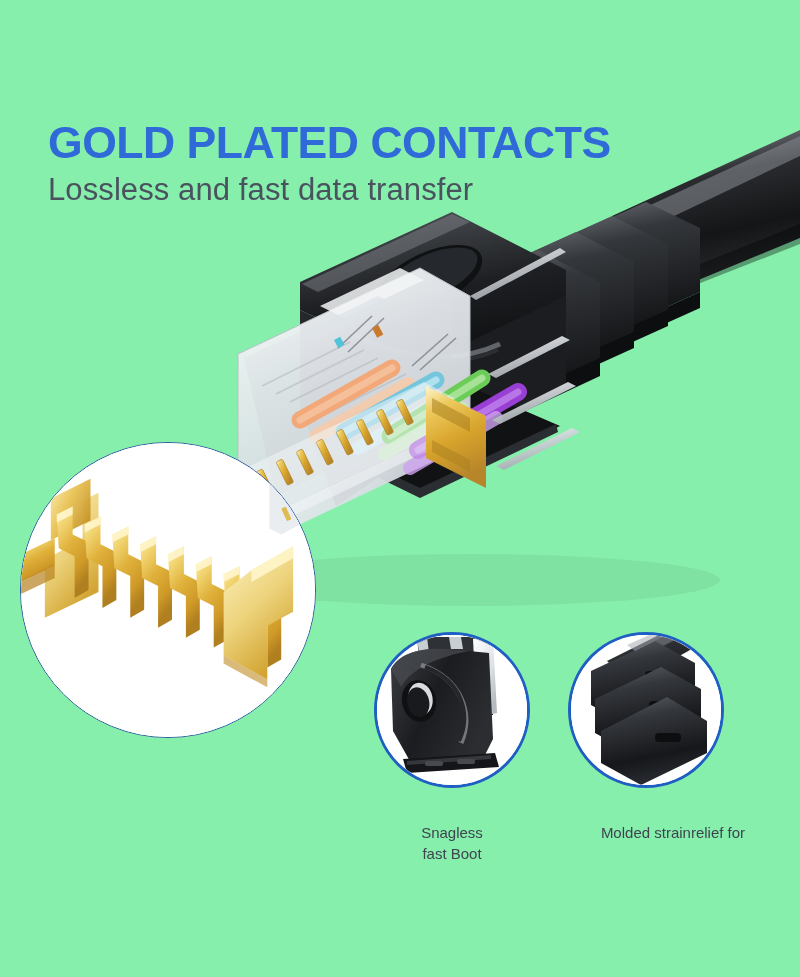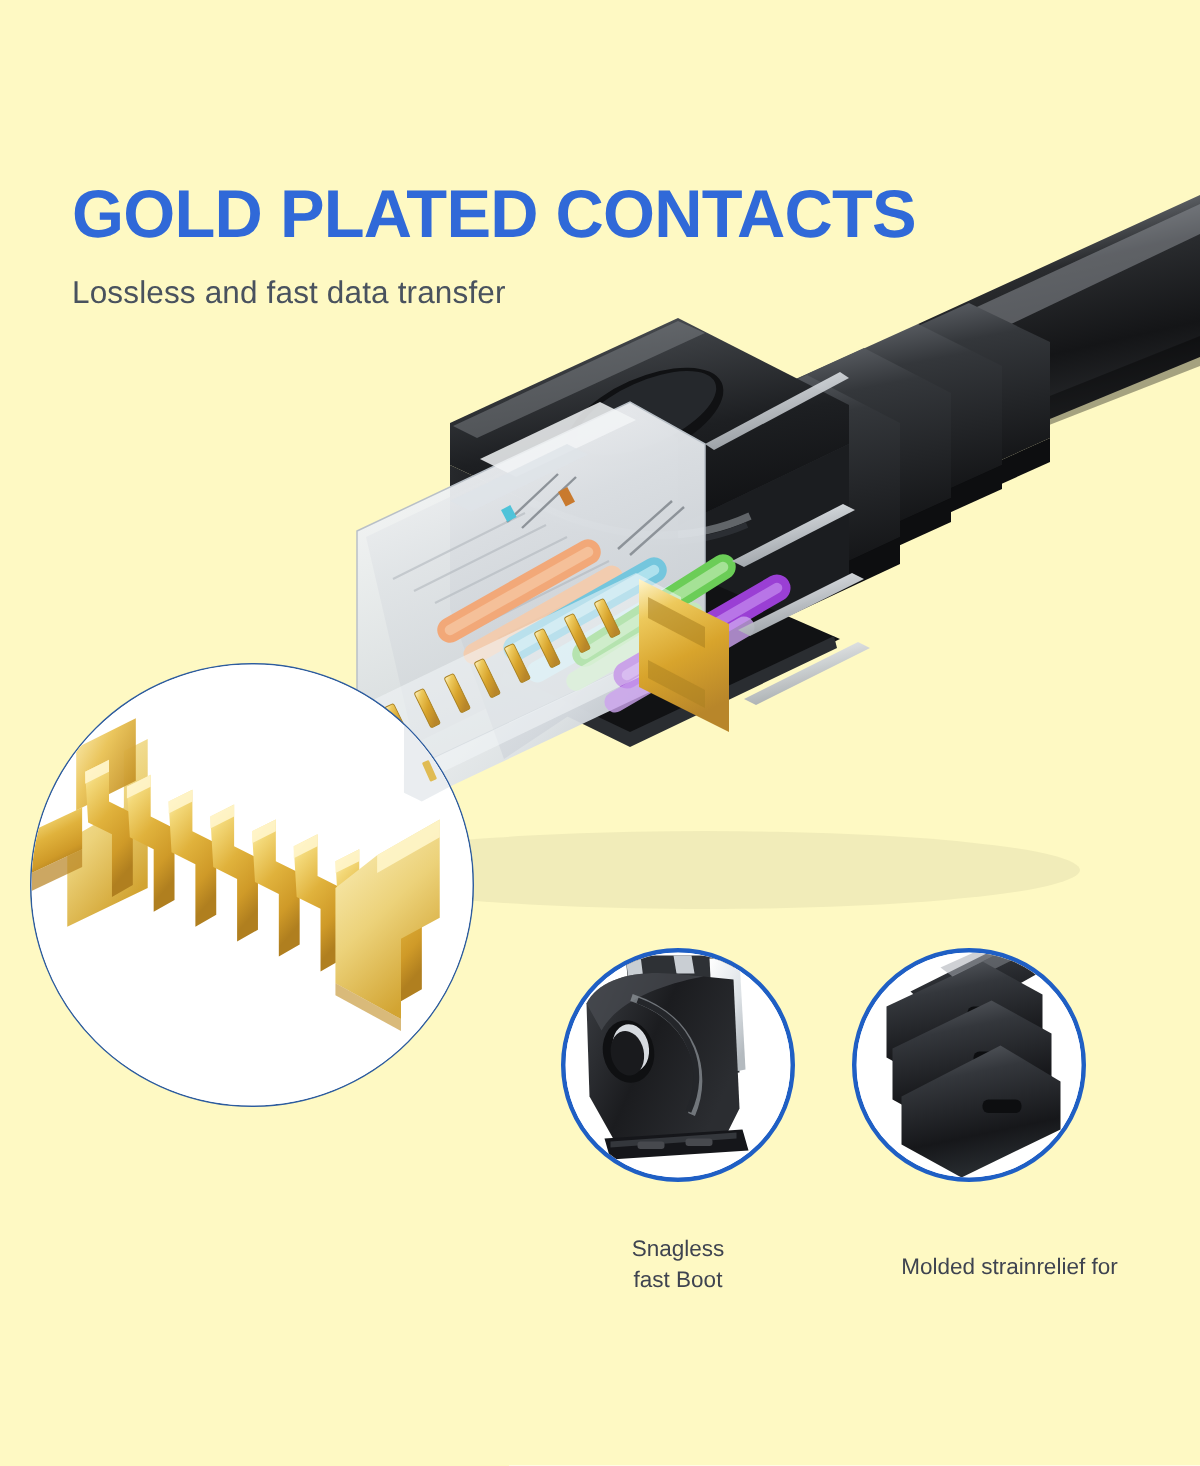--- a/index.html
+++ b/index.html
@@ -6,40 +6,40 @@
   * { box-sizing: border-box; margin: 0; padding: 0; }
   html, body {
     width: 800px; height: 977px;
     background: #ffffff;
     font-family: "Liberation Sans", sans-serif;
     overflow: hidden;
   }
   #stage {
     position: relative;
     width: 800px; height: 977px;
-    background: #fef9c3;
+    background: #86efac;
   }
 
   
   #headline {
     position: absolute;
     left: 48px; top: 117px;
     font-size: 45px;
     font-weight: bold;
     letter-spacing: -0.5px;
     color: #3069d8;
     white-space: nowrap;
     font-stretch: condensed;
     transform: scaleX(0.99);
     transform-origin: left center;
   }
   #subhead {
     position: absolute;
-    left: 48px; top: 184px;
-    font-size: 21px;
+    left: 48px; top: 172px;
+    font-size: 31px;
     font-weight: 400;
     color: #49525e;
     white-space: nowrap;
     letter-spacing: 0.1px;
   }
 
   
   #product-art {
     position: absolute;
     left: 0; top: 120px;
@@ -74,21 +74,21 @@
   
   .caption {
     position: absolute;
     text-align: center;
     font-size: 15px;
     line-height: 21px;
     color: #3f4450;
     font-weight: 400;
   }
   #caption-boot { left: 372px; top: 822px; width: 160px; }
-  #caption-strain { left: 548px; top: 822px; width: 250px; margin-top: 12px; }
+  #caption-strain { left: 548px; top: 822px; width: 250px; }
   .caption span { display: block; }
 </style>
 </head>
 <body>
 
 <div id="stage">
 
   <div id="headline">GOLD PLATED CONTACTS</div>
   <div id="subhead">Lossless and fast data transfer</div>
 

